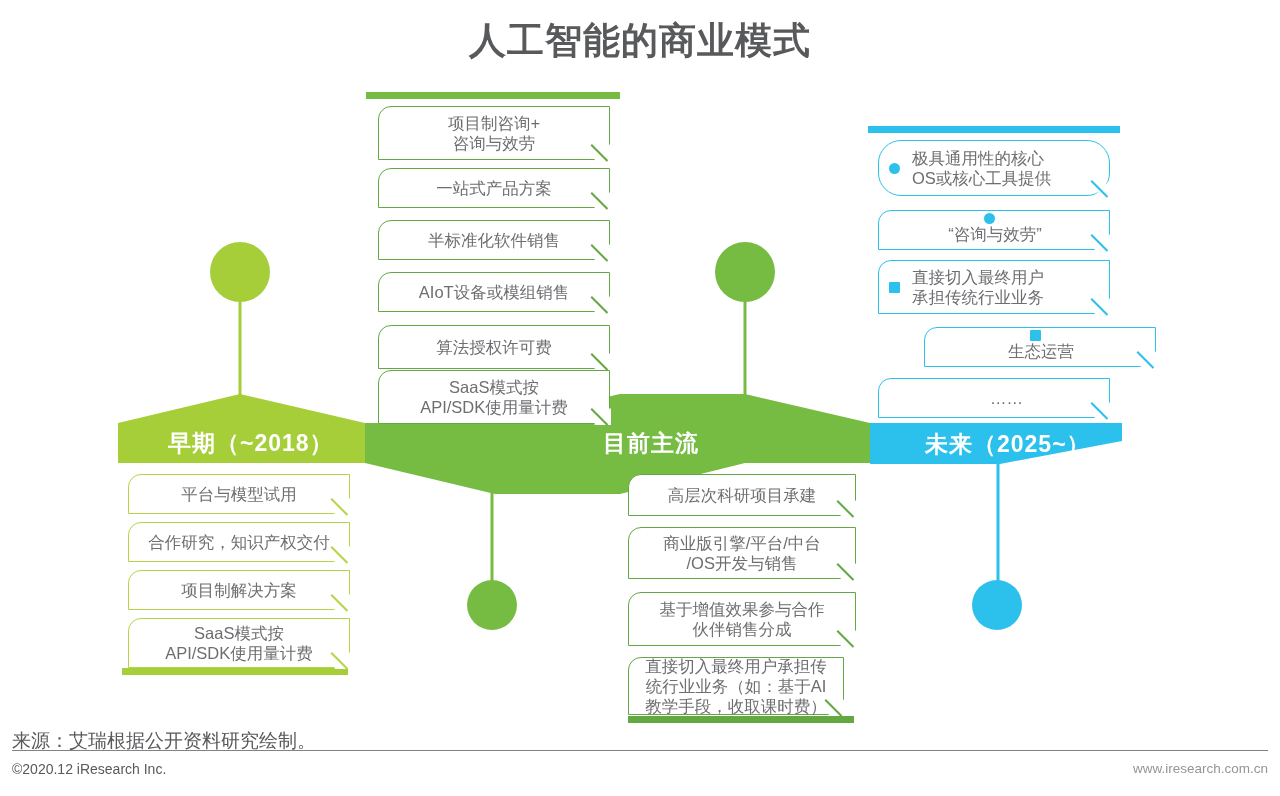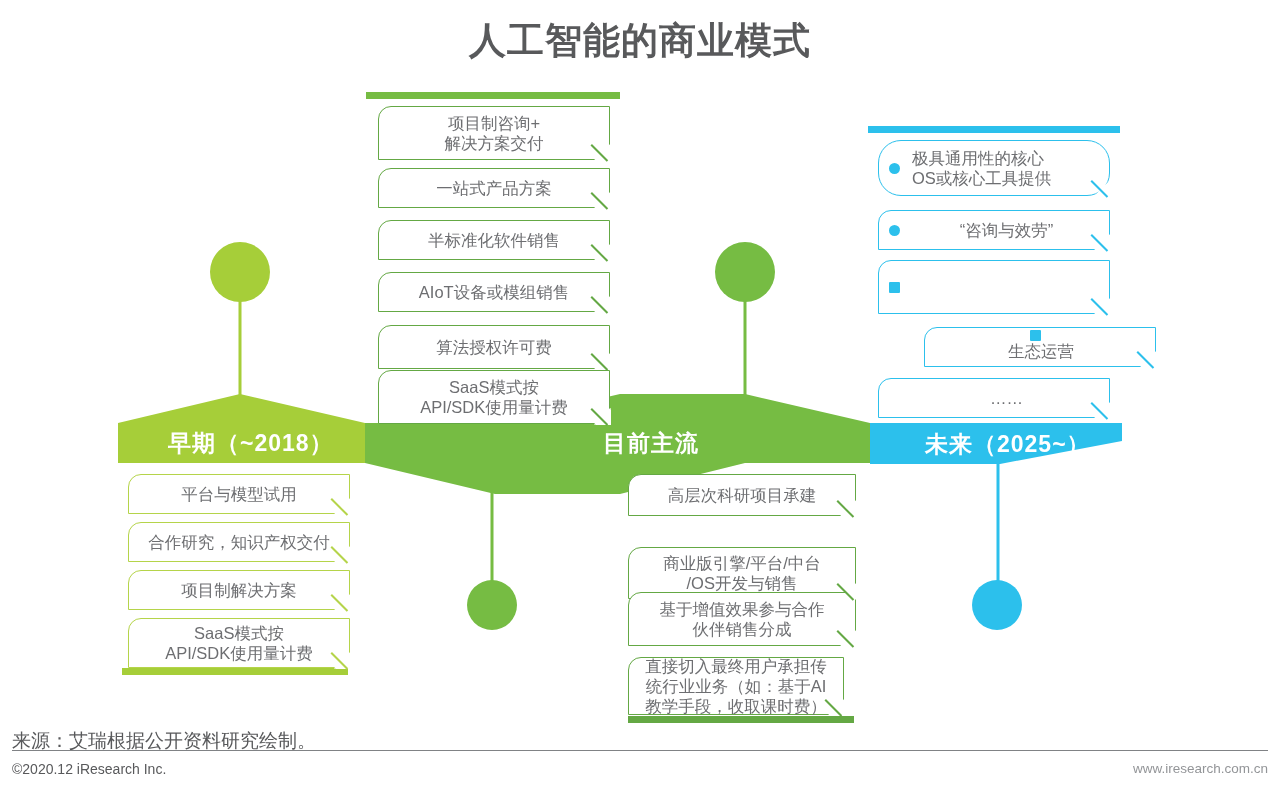--- a/index.html
+++ b/index.html
@@ -195,21 +195,21 @@
         <span style="position: absolute; right: -2px; bottom: 5.2px; width: 23px; height: 1.6px; background: rgb(181, 212, 74); transform: rotate(45deg); transform-origin: center center; z-index: 4;"></span>
       </div>
       <div class="box lime" style="left: 128px; top: 618px; width: 222px; height: 50px;">
         <span class="box-text">SaaS模式按
 API/SDK使用量计费</span>
         <span style="position: absolute; right: -1.6px; bottom: -1.6px; width: 17px; height: 17px; background: rgb(255, 255, 255); z-index: 3; clip-path: polygon(100% 0px, 100% 100%, 0px 100%);"></span>
         <span style="position: absolute; right: -2px; bottom: 5.2px; width: 23px; height: 1.6px; background: rgb(181, 212, 74); transform: rotate(45deg); transform-origin: center center; z-index: 4;"></span>
       </div>
       <div class="box green" style="left: 378px; top: 106px; width: 232px; height: 54px;">
         <span class="box-text">项目制咨询+
-解决方案交付</span>
+咨询与效劳</span>
         <span style="position: absolute; right: -1.6px; bottom: -1.6px; width: 17px; height: 17px; background: rgb(255, 255, 255); z-index: 3; clip-path: polygon(100% 0px, 100% 100%, 0px 100%);"></span>
         <span style="position: absolute; right: -2px; bottom: 5.2px; width: 23px; height: 1.6px; background: rgb(100, 168, 68); transform: rotate(45deg); transform-origin: center center; z-index: 4;"></span>
       </div>
       <div class="box green" style="left: 378px; top: 168px; width: 232px; height: 40px;">
         <span class="box-text">一站式产品方案</span>
         <span style="position: absolute; right: -1.6px; bottom: -1.6px; width: 17px; height: 17px; background: rgb(255, 255, 255); z-index: 3; clip-path: polygon(100% 0px, 100% 100%, 0px 100%);"></span>
         <span style="position: absolute; right: -2px; bottom: 5.2px; width: 23px; height: 1.6px; background: rgb(100, 168, 68); transform: rotate(45deg); transform-origin: center center; z-index: 4;"></span>
       </div>
       <div class="box green" style="left: 378px; top: 220px; width: 232px; height: 40px;">
         <span class="box-text">半标准化软件销售</span>
@@ -230,21 +230,21 @@
         <span class="box-text">SaaS模式按
 API/SDK使用量计费</span>
         <span style="position: absolute; right: -1.6px; bottom: -1.6px; width: 17px; height: 17px; background: rgb(255, 255, 255); z-index: 3; clip-path: polygon(100% 0px, 100% 100%, 0px 100%);"></span>
         <span style="position: absolute; right: -2px; bottom: 5.2px; width: 23px; height: 1.6px; background: rgb(100, 168, 68); transform: rotate(45deg); transform-origin: center center; z-index: 4;"></span>
       </div>
       <div class="box green" style="left: 628px; top: 474px; width: 228px; height: 42px;">
         <span class="box-text">高层次科研项目承建</span>
         <span style="position: absolute; right: -1.6px; bottom: -1.6px; width: 17px; height: 17px; background: rgb(255, 255, 255); z-index: 3; clip-path: polygon(100% 0px, 100% 100%, 0px 100%);"></span>
         <span style="position: absolute; right: -2px; bottom: 5.2px; width: 23px; height: 1.6px; background: rgb(100, 168, 68); transform: rotate(45deg); transform-origin: center center; z-index: 4;"></span>
       </div>
-      <div class="box green" style="left: 628px; top: 527px; width: 228px; height: 52px; margin-top: 20px;">
+      <div class="box green" style="left: 628px; top: 527px; width: 228px; height: 52px;">
         <span class="box-text">商业版引擎/平台/中台
 /OS开发与销售</span>
         <span style="position: absolute; right: -1.6px; bottom: -1.6px; width: 17px; height: 17px; background: rgb(255, 255, 255); z-index: 3; clip-path: polygon(100% 0px, 100% 100%, 0px 100%);"></span>
         <span style="position: absolute; right: -2px; bottom: 5.2px; width: 23px; height: 1.6px; background: rgb(100, 168, 68); transform: rotate(45deg); transform-origin: center center; z-index: 4;"></span>
       </div>
       <div class="box green" style="left: 628px; top: 592px; width: 228px; height: 54px;">
         <span class="box-text">基于增值效果参与合作
 伙伴销售分成</span>
         <span style="position: absolute; right: -1.6px; bottom: -1.6px; width: 17px; height: 17px; background: rgb(255, 255, 255); z-index: 3; clip-path: polygon(100% 0px, 100% 100%, 0px 100%);"></span>
         <span style="position: absolute; right: -2px; bottom: 5.2px; width: 23px; height: 1.6px; background: rgb(100, 168, 68); transform: rotate(45deg); transform-origin: center center; z-index: 4;"></span>
@@ -256,28 +256,30 @@
         <span style="position: absolute; right: -1.6px; bottom: -1.6px; width: 17px; height: 17px; background: rgb(255, 255, 255); z-index: 3; clip-path: polygon(100% 0px, 100% 100%, 0px 100%);"></span>
         <span style="position: absolute; right: -2px; bottom: 5.2px; width: 23px; height: 1.6px; background: rgb(100, 168, 68); transform: rotate(45deg); transform-origin: center center; z-index: 4;"></span>
       </div>
       <div class="box cyan bulleted" style="left: 878px; top: 140px; width: 232px; height: 56px; border-radius: 23px;">
         <span class="bullet dot"></span>
         <span class="box-text">极具通用性的核心
 OS或核心工具提供</span>
         <span style="position: absolute; right: -1.6px; bottom: -1.6px; width: 17px; height: 17px; background: rgb(255, 255, 255); z-index: 3; clip-path: polygon(100% 0px, 100% 100%, 0px 100%);"></span>
         <span style="position: absolute; right: -2px; bottom: 5.2px; width: 23px; height: 1.6px; background: rgb(44, 192, 236); transform: rotate(45deg); transform-origin: center center; z-index: 4;"></span>
       </div>
-      <div class="box cyan bulleted centered" style="left: 878px; top: 210px; width: 232px; height: 40px;">
+      <div class="box cyan bulleted centered" style="left: 878px; top: 210px; width: 232px; height: 40px; flex-direction: column;">
         <span class="bullet dot"></span>
         <span class="box-text">“咨询与效劳”</span>
         <span style="position: absolute; right: -1.6px; bottom: -1.6px; width: 17px; height: 17px; background: rgb(255, 255, 255); z-index: 3; clip-path: polygon(100% 0px, 100% 100%, 0px 100%);"></span>
         <span style="position: absolute; right: -2px; bottom: 5.2px; width: 23px; height: 1.6px; background: rgb(44, 192, 236); transform: rotate(45deg); transform-origin: center center; z-index: 4;"></span>
       </div>
       <div class="box cyan bulleted" style="left: 878px; top: 260px; width: 232px; height: 54px;">
         <span class="bullet sq"></span>
+        <span class="box-text">直接切入最终用户
+承担传统行业业务</span>
         <span style="position: absolute; right: -1.6px; bottom: -1.6px; width: 17px; height: 17px; background: rgb(255, 255, 255); z-index: 3; clip-path: polygon(100% 0px, 100% 100%, 0px 100%);"></span>
         <span style="position: absolute; right: -2px; bottom: 5.2px; width: 23px; height: 1.6px; background: rgb(44, 192, 236); transform: rotate(45deg); transform-origin: center center; z-index: 4;"></span>
       </div>
       <div class="box cyan bulleted" style="left: 924px; top: 327px; width: 232px; height: 40px; flex-direction: column;">
         <span class="bullet sq"></span>
         <span class="box-text">生态运营</span>
         <span style="position: absolute; right: -1.6px; bottom: -1.6px; width: 17px; height: 17px; background: rgb(255, 255, 255); z-index: 3; clip-path: polygon(100% 0px, 100% 100%, 0px 100%);"></span>
         <span style="position: absolute; right: -2px; bottom: 5.2px; width: 23px; height: 1.6px; background: rgb(44, 192, 236); transform: rotate(45deg); transform-origin: center center; z-index: 4;"></span>
       </div>
       <div class="box cyan centered bulleted centered" style="left: 878px; top: 378px; width: 232px; height: 40px;">

